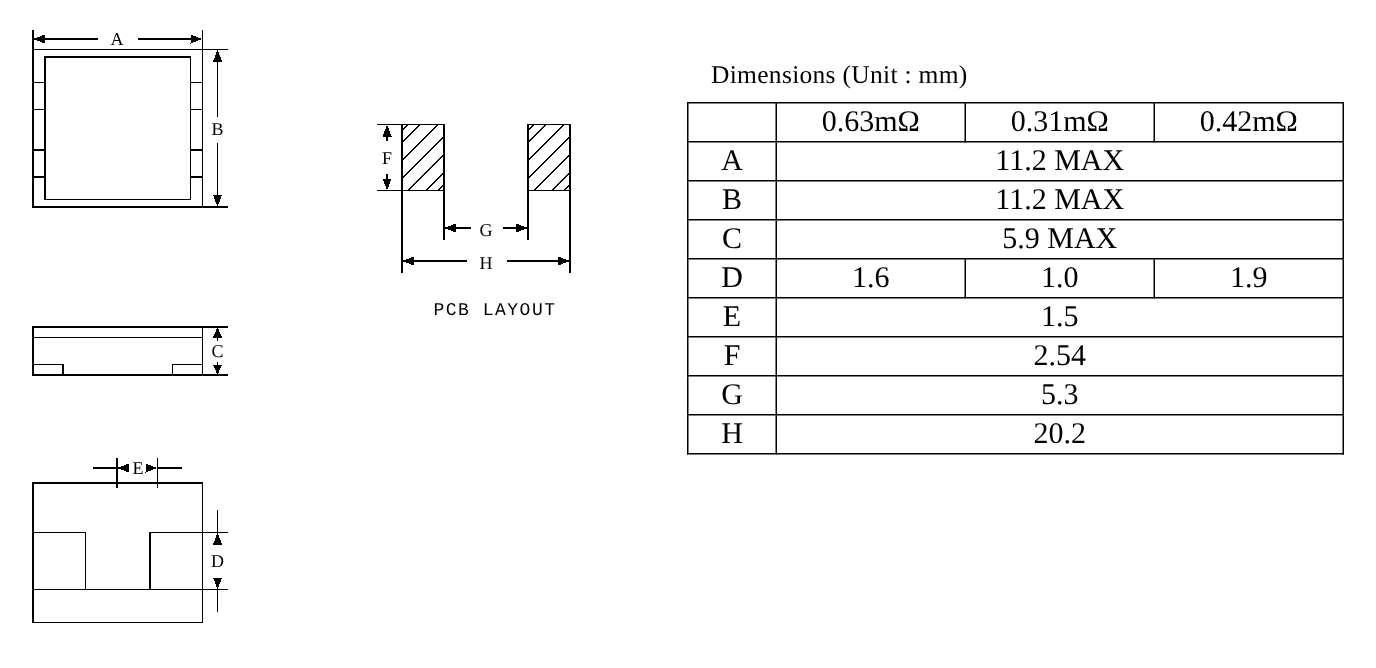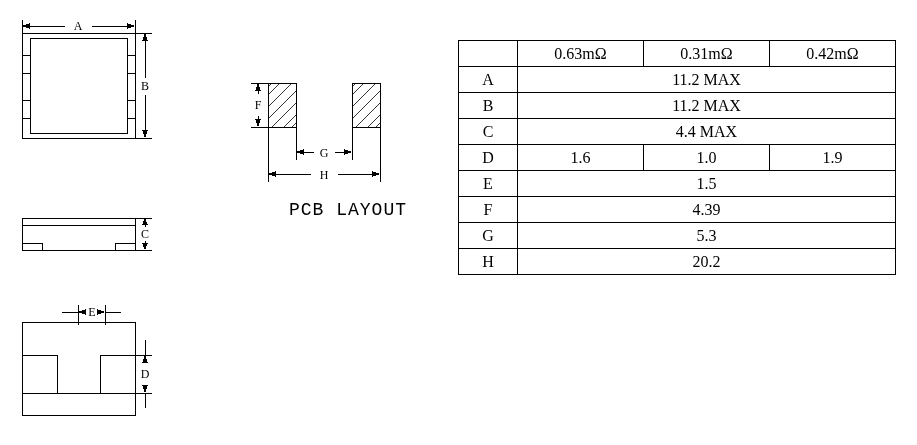--- a/index.html
+++ b/index.html
@@ -42,35 +42,35 @@
   }
   table.dims {
     border-collapse: collapse;
     width: 438px;
     table-layout: fixed;
   }
   table.dims td, table.dims th {
     border: 1px solid #000000;
     text-align: center;
     font-weight: normal;
-    font-size: 16px;
+    font-size: 20px;
     font-family: "Liberation Serif", serif;
     height: 25px;
     padding: 0;
     line-height: 25px;
   }
   table.dims .labelcol {
     width: 58px;
   }
   .pcb-caption {
     position: absolute;
     left: 289px;
     top: 200px;
     font-family: "Liberation Mono", monospace;
-    font-size: 18px;
+    font-size: 12px;
     letter-spacing: 1px;
   }
 </style>
 </head>
 <body>
 
 <div class="stage">
 
   <svg class="drawing" viewBox="0 0 440 445">
     <g stroke="#000000" fill="none" stroke-width="1" shape-rendering="crispEdges">
@@ -193,55 +193,56 @@
       <text x="145" y="378">D</text>
       <text x="258" y="109">F</text>
       <text x="324" y="157">G</text>
       <text x="324" y="179">H</text>
     </g>
   </svg>
 
   <div class="pcb-caption">PCB LAYOUT</div>
 
   <div class="dim-table-wrap">
+    <div class="table-title">Dimensions (Unit : mm)</div>
     <table class="dims">
       <thead>
         <tr>
           <th class="labelcol"></th>
           <th>0.63mΩ</th>
           <th>0.31mΩ</th>
           <th>0.42mΩ</th>
         </tr>
       </thead>
       <tbody>
         <tr>
           <td class="labelcol">A</td>
           <td colspan="3">11.2 MAX</td>
         </tr>
         <tr>
           <td class="labelcol">B</td>
           <td colspan="3">11.2 MAX</td>
         </tr>
         <tr>
           <td class="labelcol">C</td>
-          <td colspan="3">4.4 MAX</td>
+          <td colspan="3">5.9 MAX</td>
         </tr>
         <tr>
           <td class="labelcol">D</td>
           <td>1.6</td>
           <td>1.0</td>
           <td>1.9</td>
         </tr>
         <tr>
           <td class="labelcol">E</td>
           <td colspan="3">1.5</td>
         </tr>
         <tr>
           <td class="labelcol">F</td>
-          <td colspan="3">4.39</td>
+          <td colspan="3">2.54</td>
         </tr>
         <tr>
           <td class="labelcol">G</td>
           <td colspan="3">5.3</td>
         </tr>
         <tr>
           <td class="labelcol">H</td>
           <td colspan="3">20.2</td>
         </tr>
       </tbody>

